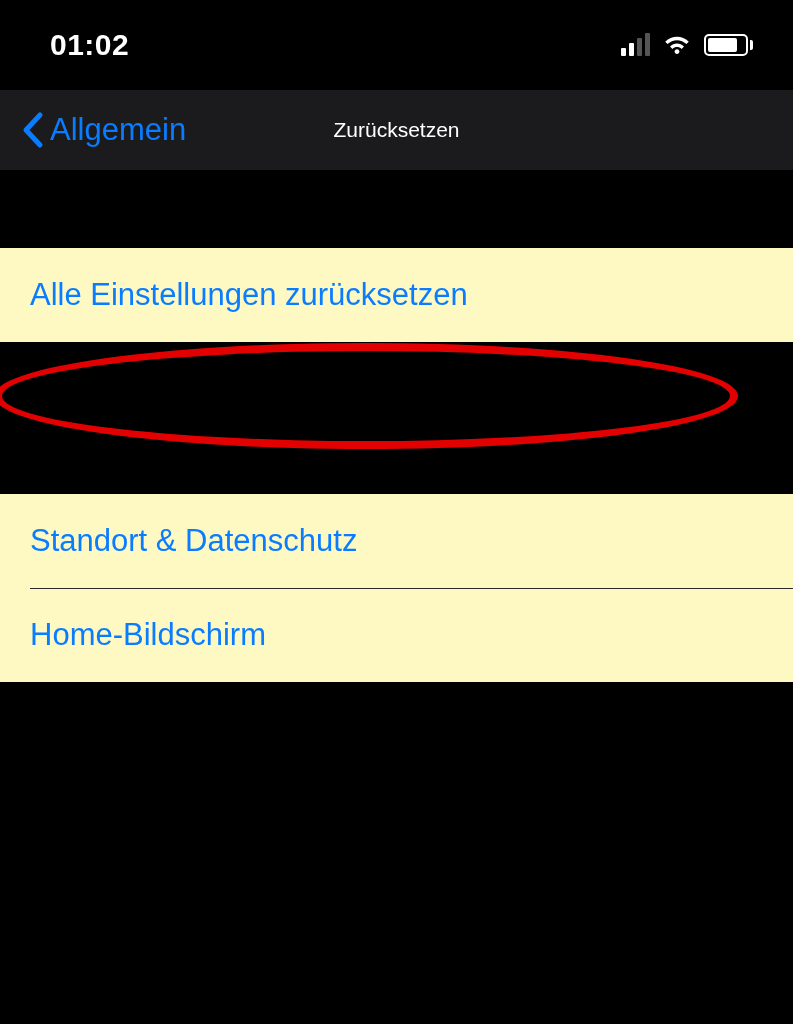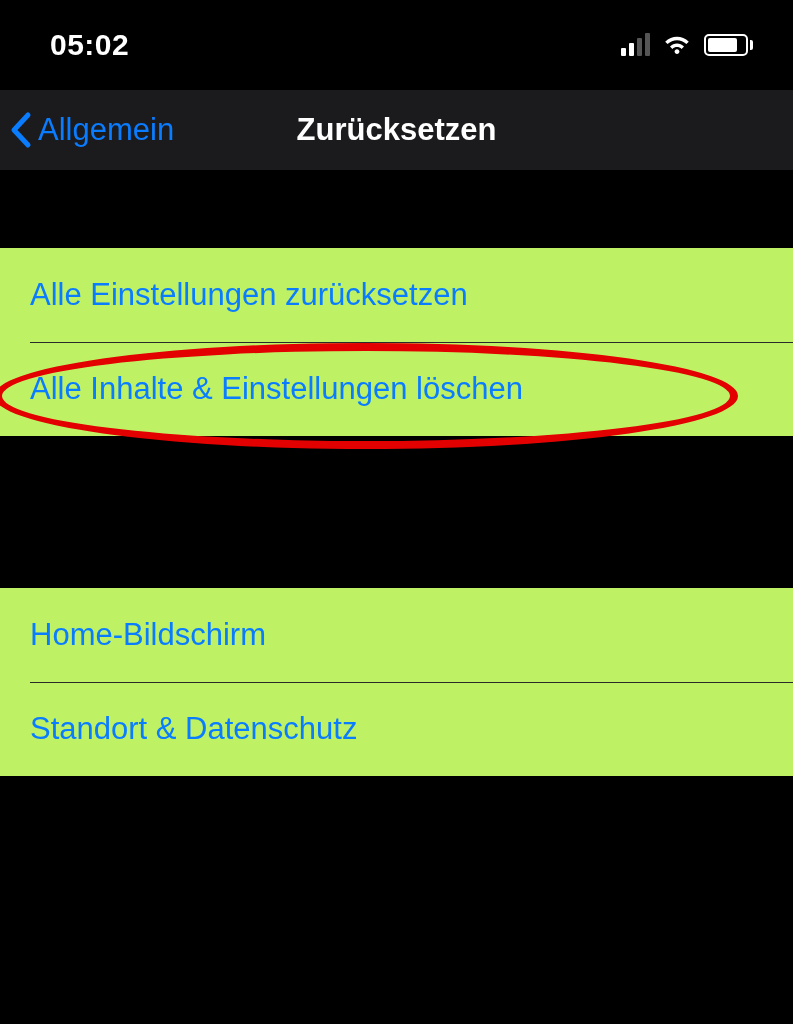--- a/index.html
+++ b/index.html
@@ -82,51 +82,51 @@
       border-radius: 0 2px 2px 0;
       margin-left: 2px;
     }
     
     .nav-bar {
       height: 80px;
       background: #1b1b1d;
       display: flex;
       align-items: center;
       position: relative;
-      padding: 0 8px;
+      padding: 0 20px;
     }
     .nav-back {
       display: flex;
       align-items: center;
       color: #0a7cff;
       font-size: 31px;
       font-weight: 400;
       gap: 6px;
     }
     .nav-back svg { display: block; }
     .nav-title {
       position: absolute;
       left: 50%;
       transform: translateX(-50%);
       color: #fff;
-      font-size: 31px;
-      font-weight: 700;
+      font-size: 21px;
+      font-weight: 400;
     }
     
     .content {
       background: #000;
     }
     .gap-large { height: 78px; background: #000; }
     .gap-small { height: 76px; background: #000; }
     .group {
       display: flex;
       flex-direction: column;
     }
     .row {
-      background: #bef264;
+      background: #fef9c3;
       height: 94px;
       display: flex;
       align-items: center;
       padding: 0 30px;
       position: relative;
     }
     .row + .row::before {
       content: "";
       position: absolute;
       top: 0;
@@ -152,21 +152,21 @@
       height: 106px;
       z-index: 50;
     }
   </style>
 </head>
 <body>
 
 <div class="screen">
 
   <div class="status-bar">
-    <div class="status-time">05:02</div>
+    <div class="status-time">01:02</div>
     <div class="status-icons">
       <div class="signal-bars">
         <span></span>
           <span></span>
           <span></span>
           <span></span>
       </div>
       <div class="wifi-icon">
         <svg width="30" height="22" viewBox="0 0 30 22">
           <path d="M15 20 C16.3 20 17.4 18.9 17.4 17.6 C17.4 16.3 16.3 15.2 15 15.2 C13.7 15.2 12.6 16.3 12.6 17.6 C12.6 18.9 13.7 20 15 20 Z" fill="#fff"></path>
@@ -194,36 +194,33 @@
   </div>
 
   <div class="content">
 
     <div class="gap-large"></div>
 
     <div class="group">
       <div class="row">
         <span class="row-label">Alle Einstellungen zurücksetzen</span>
       </div>
-      <div class="row">
-        <span class="row-label">Alle Inhalte &amp; Einstellungen löschen</span>
-      </div>
     </div>
 
     <div class="gap-small"></div>
 
 
     <div class="gap-small"></div>
 
     <div class="group">
       <div class="row">
+        <span class="row-label">Standort &amp; Datenschutz</span>
+      </div>
+      <div class="row">
         <span class="row-label">Home-Bildschirm</span>
       </div>
-      <div class="row">
-        <span class="row-label">Standort &amp; Datenschutz</span>
-      </div>
     </div>
 
   </div>
 
   <div class="highlight-ellipse"></div>
 
 </div>
 
 </body></html>

